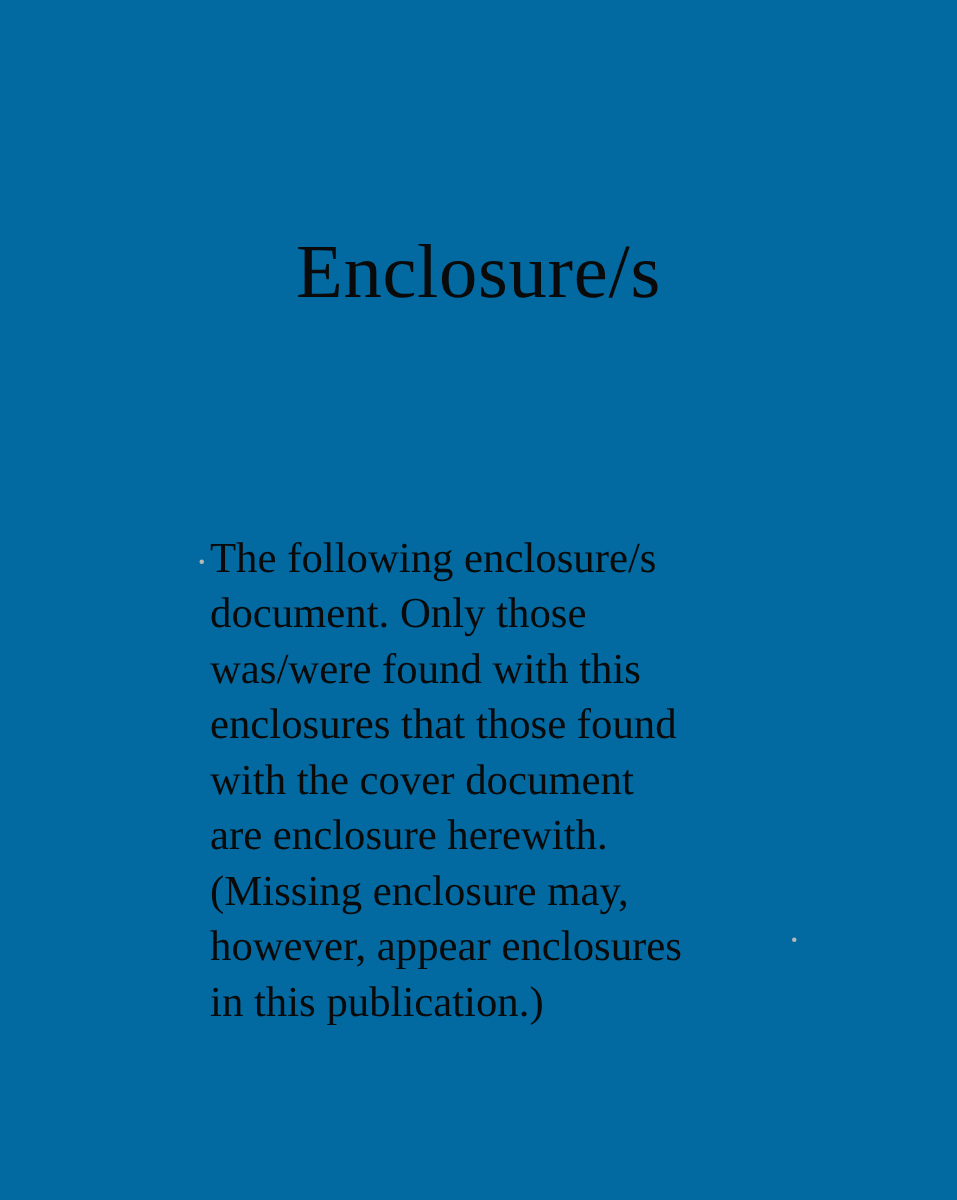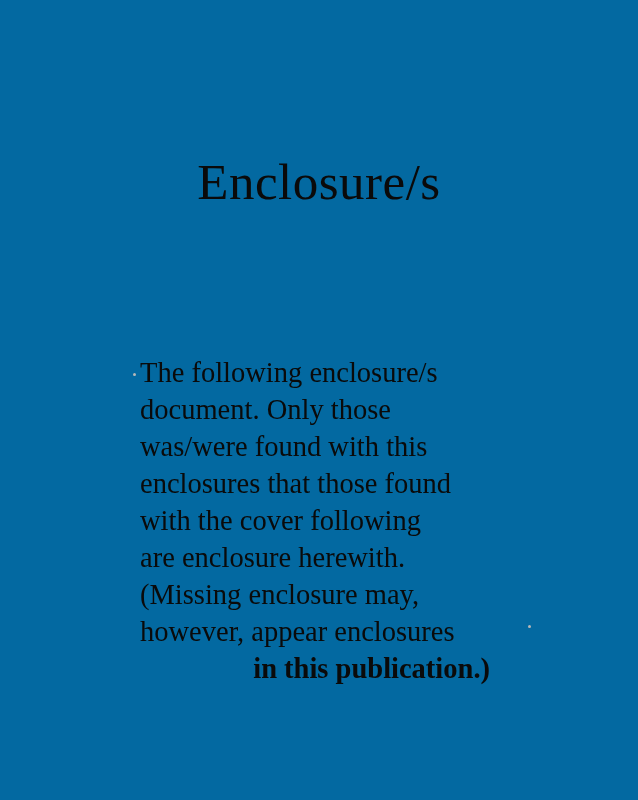--- a/index.html
+++ b/index.html
@@ -40,22 +40,21 @@
     width: 350px;
     font-family: "Liberation Serif", serif;
     font-size: 28.5px;
     line-height: 37px;
     text-align: justify;
     text-justify: inter-word;
     color: #0a0a0a;
     margin-top: 39px;
   }
   .doc-body .last-line {
-    text-align: right;
-    font-weight: bold;
+    text-align: left;
   }
   .speck {
     position: absolute;
     background: #b8b8b8;
   }
   .speck-a {
     left: 133px;
     top: 373px;
     width: 3px;
     height: 3px;
@@ -74,21 +73,21 @@
 
 <div class="page">
 
   <h1 class="doc-title">Enclosure/s</h1>
 
   <div class="doc-body">
     <div>The following enclosure/s</div>
     <div>document.    Only those</div>
     <div>was/were found with this</div>
     <div>enclosures that those found</div>
-    <div>with the cover following</div>
+    <div>with the cover document</div>
     <div>are    enclosure herewith.</div>
     <div>(Missing enclosure may,</div>
     <div>however, appear enclosures</div>
     <div class="last-line">in this publication.)</div>
   </div>
 
   <span class="speck speck-a"></span>
   <span class="speck speck-b"></span>
 
 </div>

